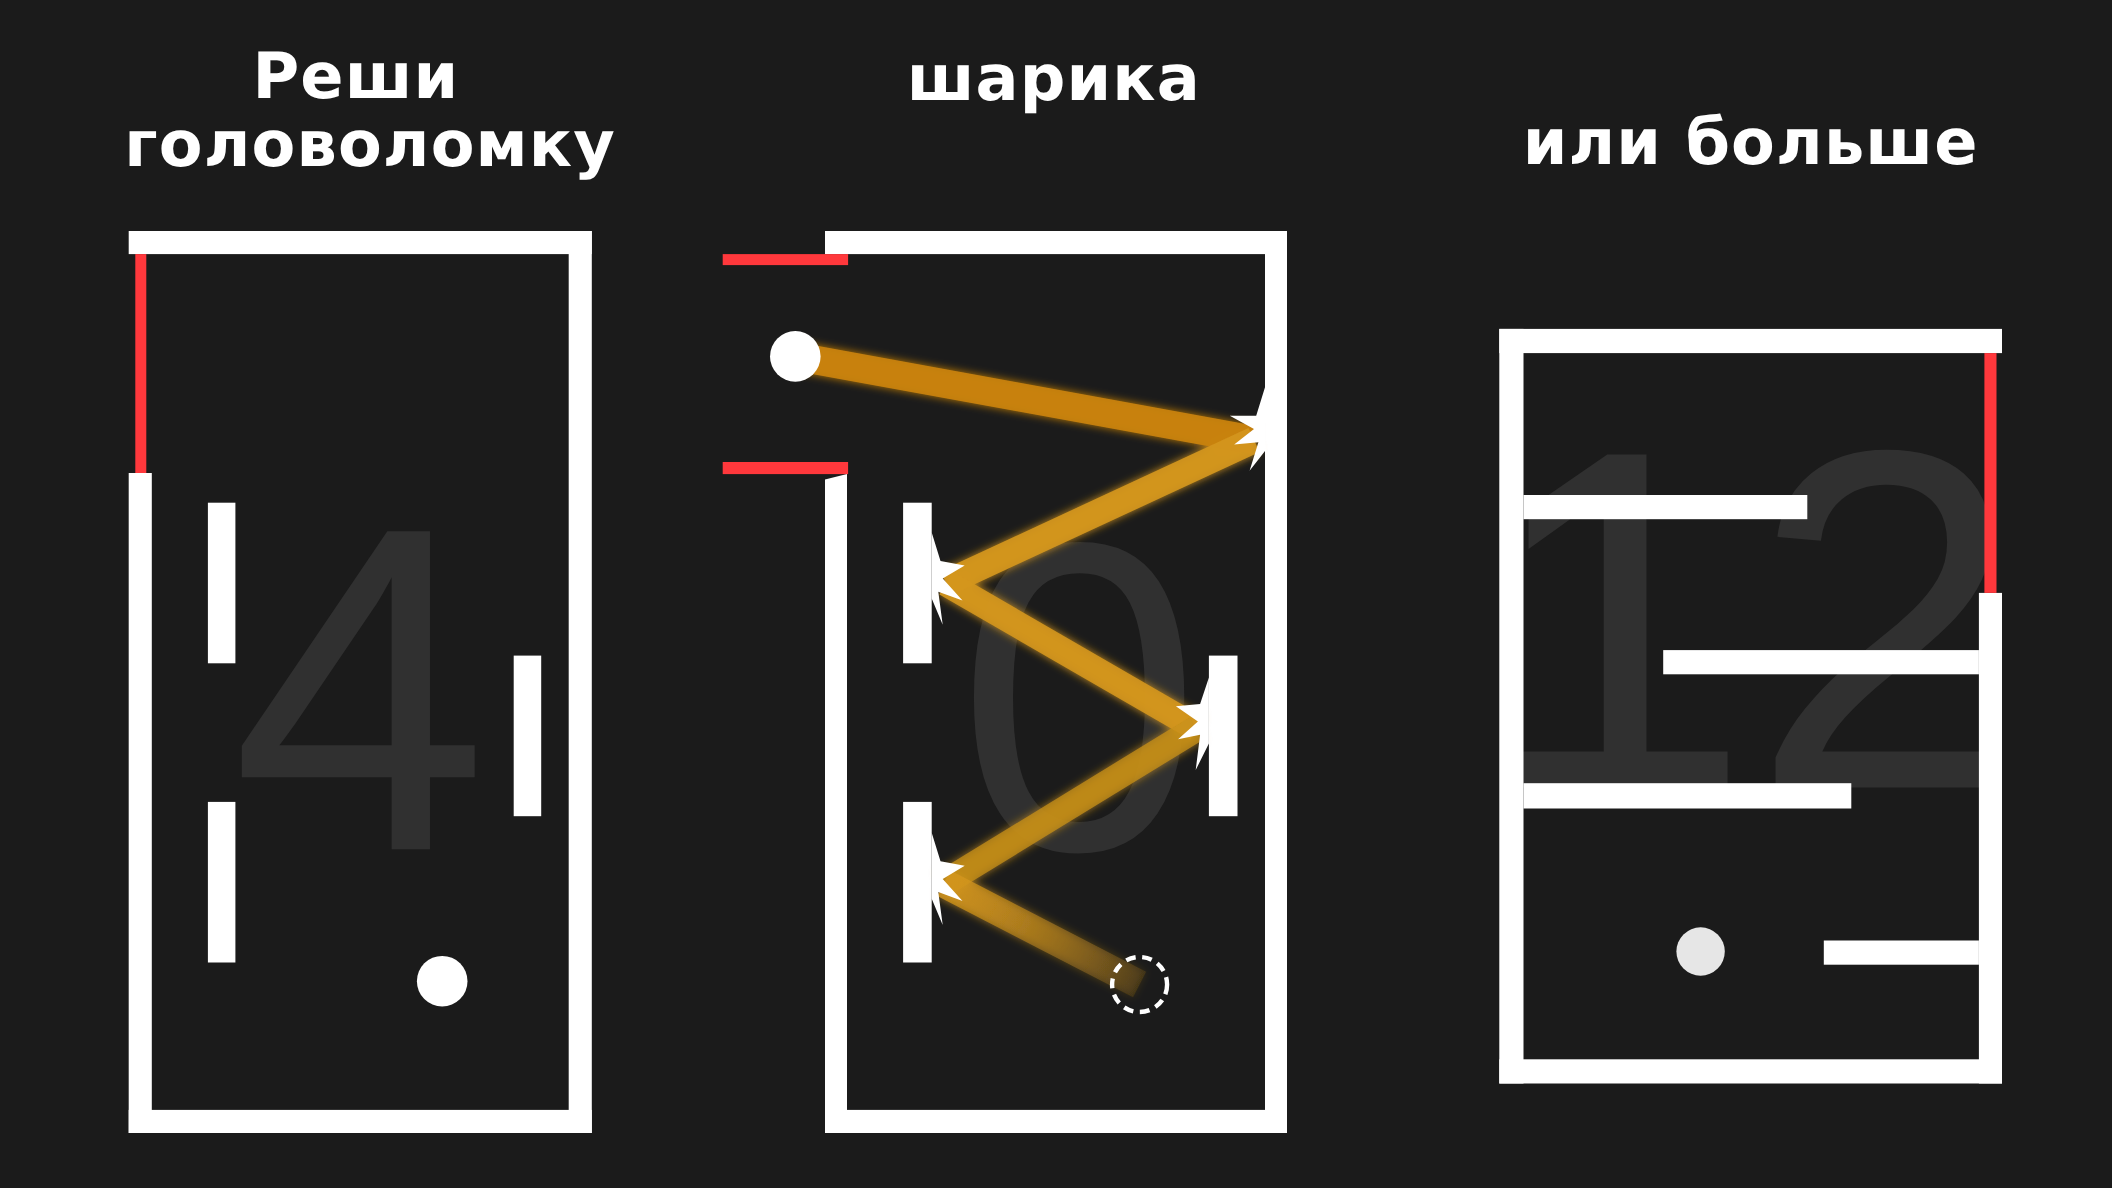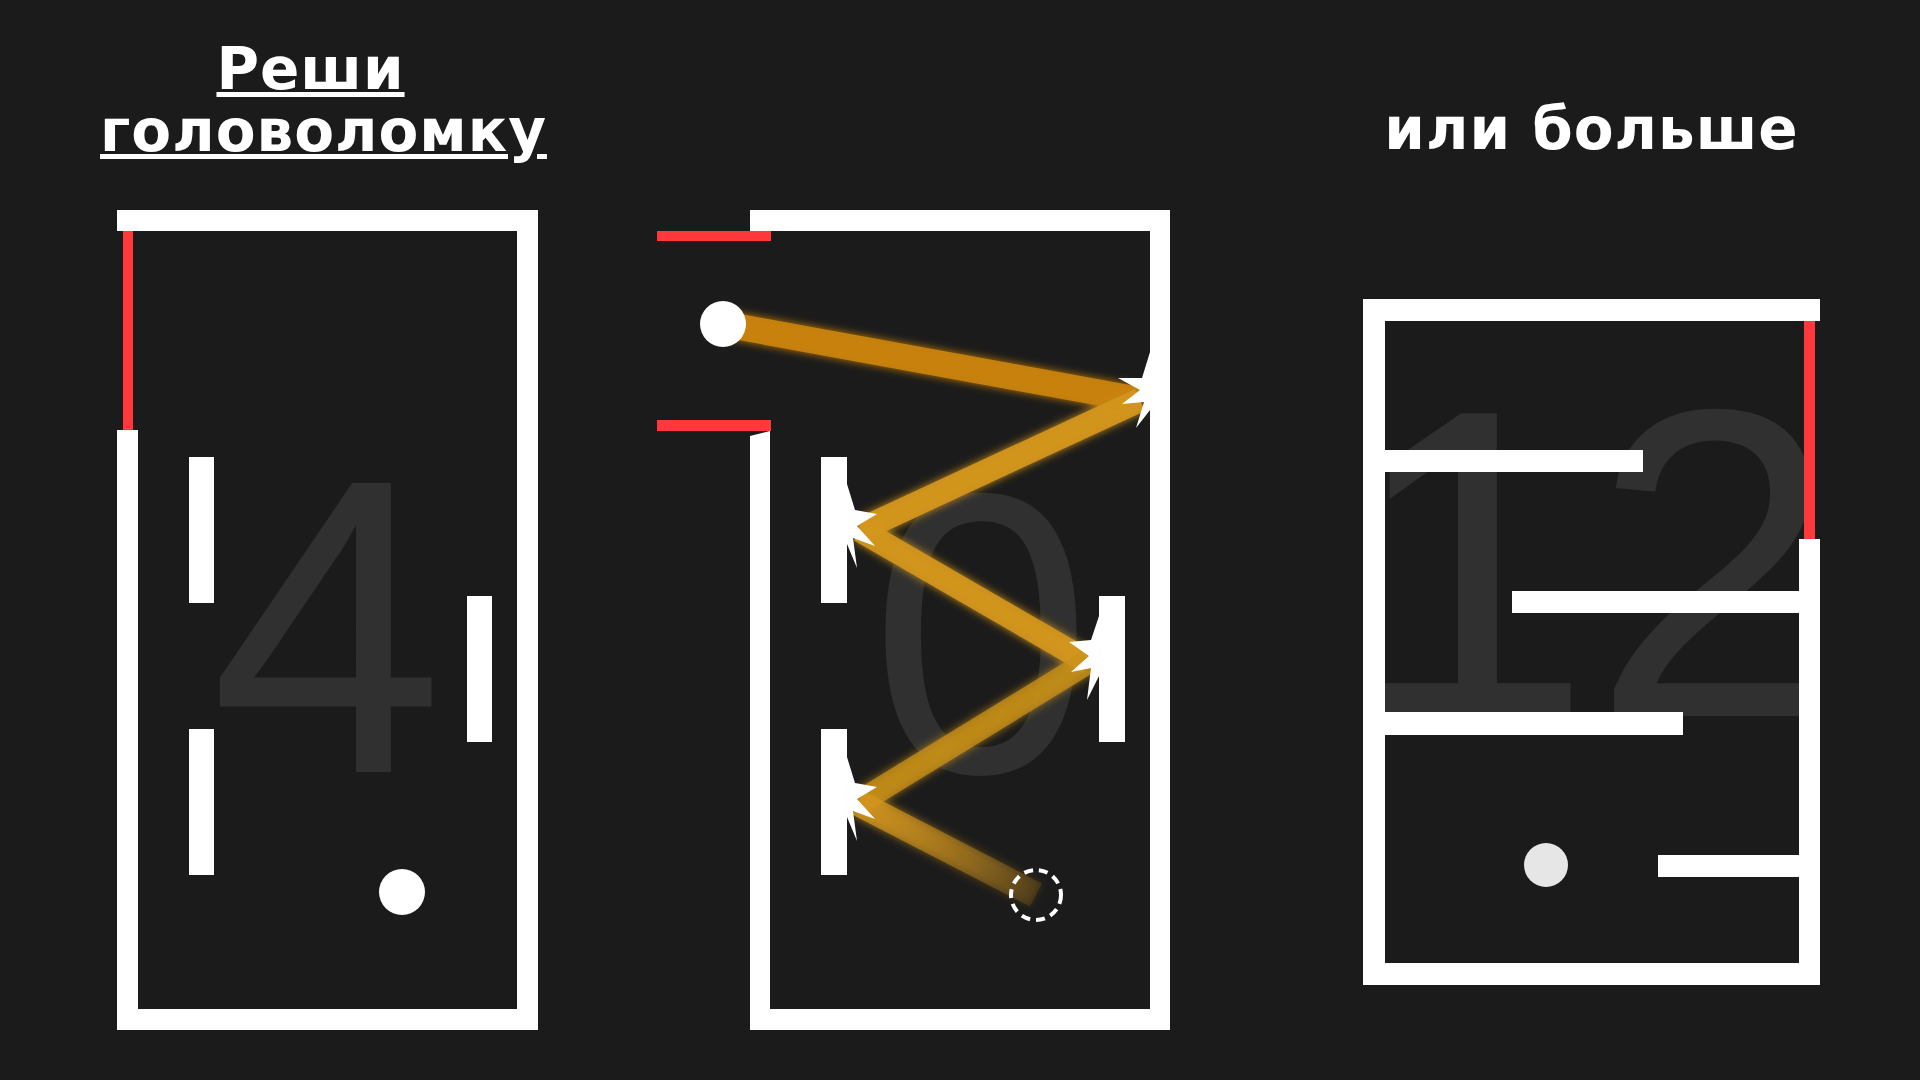--- a/index.html
+++ b/index.html
@@ -12,25 +12,26 @@
       position: absolute; color: #ffffff; font-weight: bold;
       text-align: center; font-size: 58px; line-height: 62px;
       letter-spacing: 1px; white-space: nowrap;
     }
     .title span { display: block; }
     svg.stage { position: absolute; left: 0; top: 0; }
   </style>
 </head>
 <body>
 
-<div class="title" style="left:100px; width:421px; top:38px;text-decoration:underline;">
+<div class="title" style="left:113px; width:421px; top:38px;">
   <span>Реши</span>
   <span>головоломку</span>
 </div>
 <div class="title" style="left:746px; width:424px; top:40px;">
+  <span>шарика</span>
 </div>
 <div class="title" style="left:1363px; width:457px; top:98px;">
   <span>или больше</span>
 </div>
 
 <svg class="stage" width="1920" height="1080" viewBox="0 0 1920 1080" xmlns="http://www.w3.org/2000/svg">
   <defs>
     <filter id="glow" x="-20%" y="-20%" width="140%" height="140%">
       <feGaussianBlur stdDeviation="4" result="b"></feGaussianBlur>
       <feMerge>

